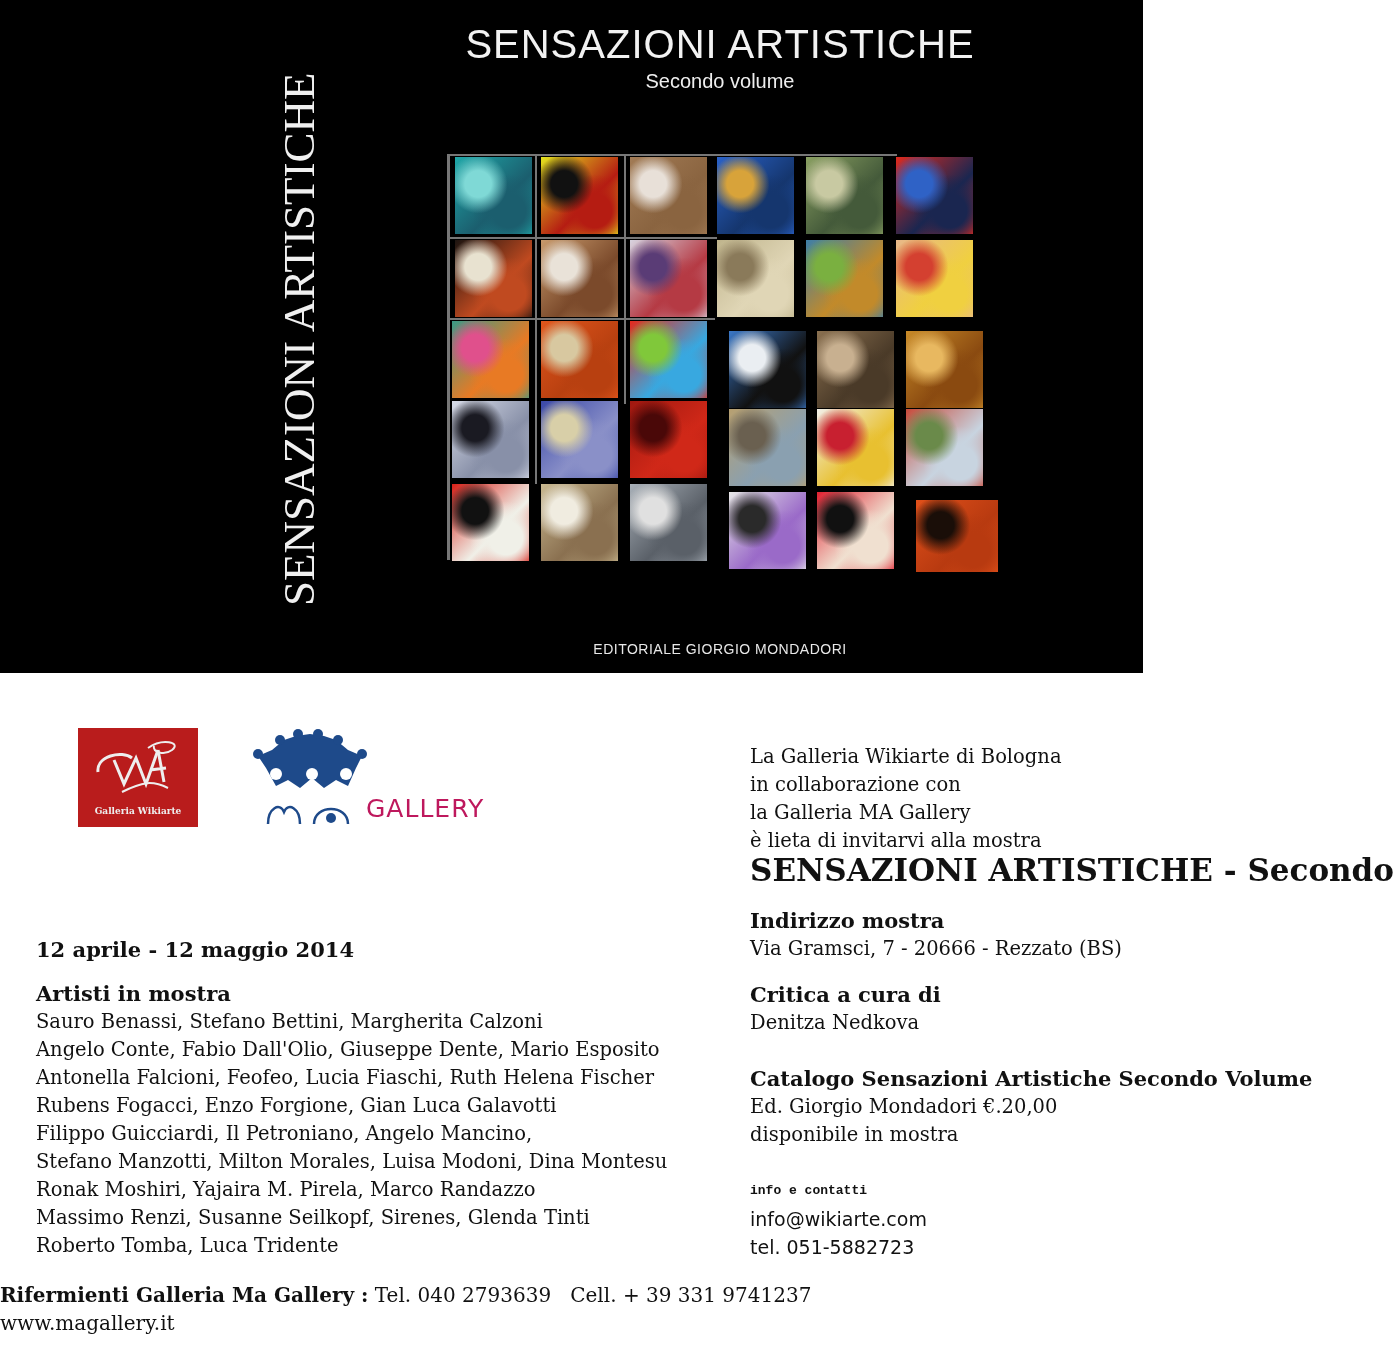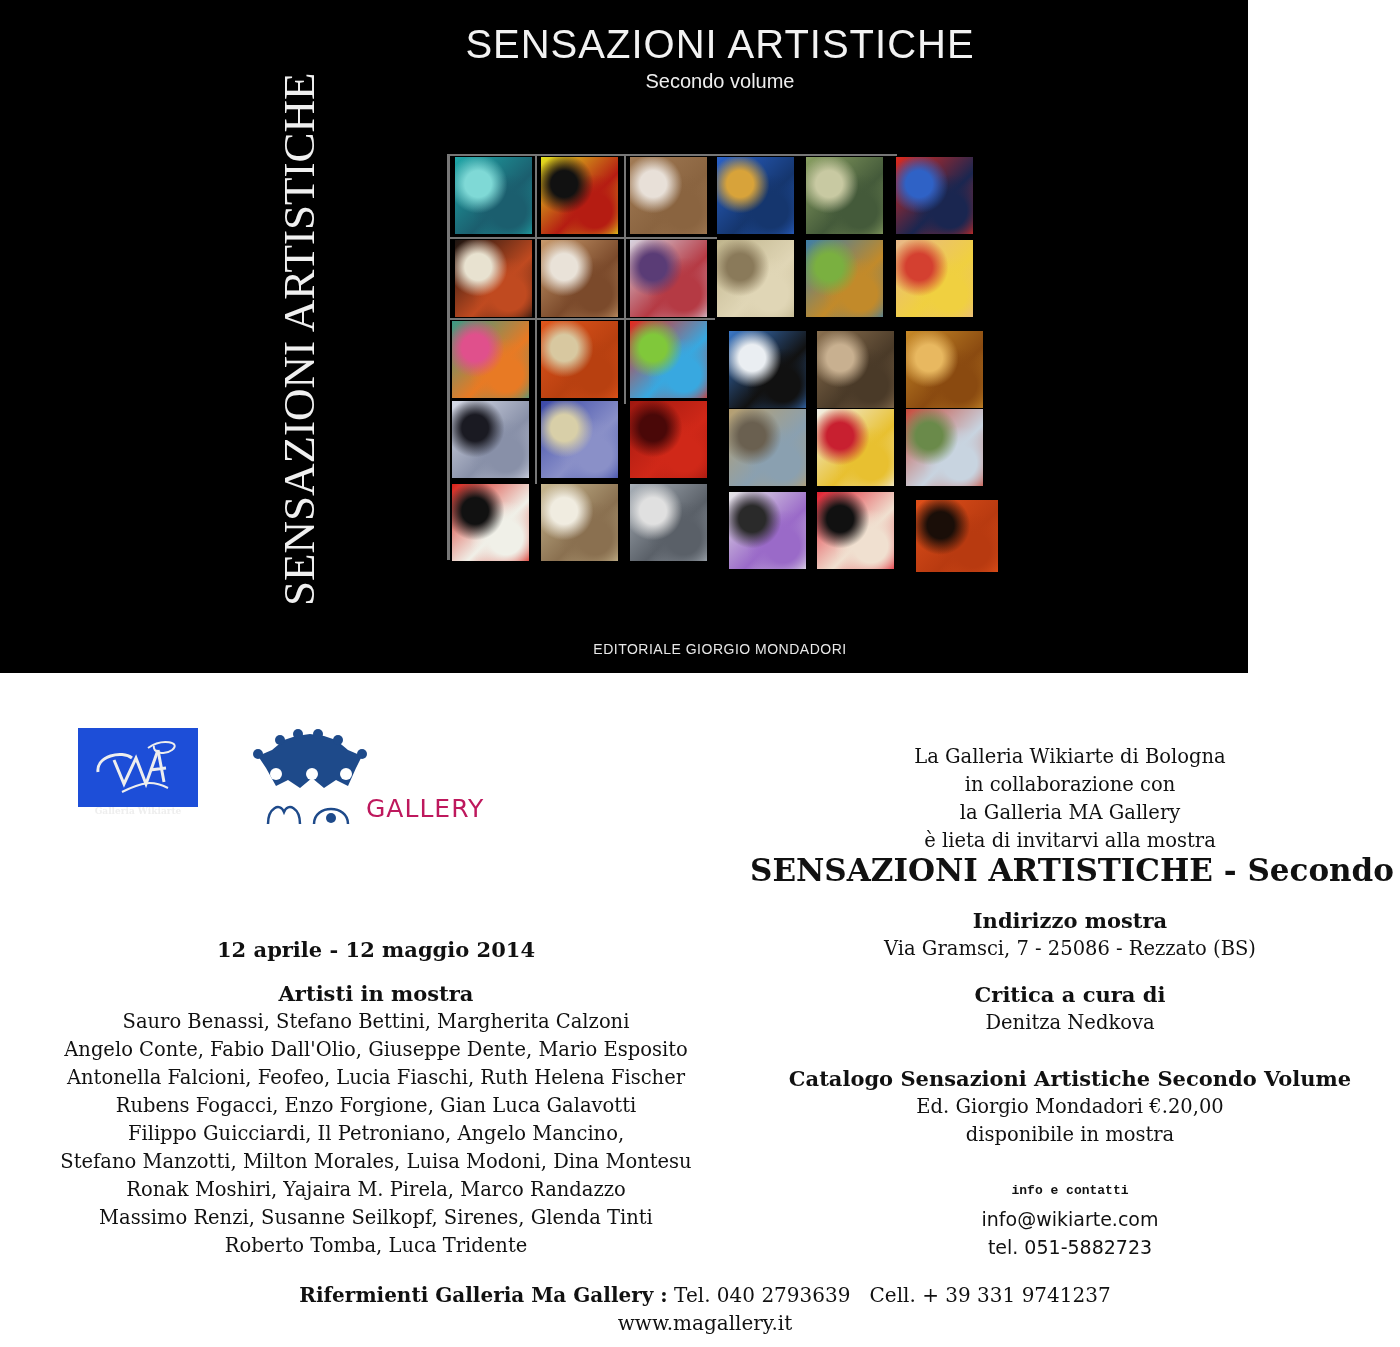--- a/index.html
+++ b/index.html
@@ -1,20 +1,20 @@
 <!DOCTYPE html>
 <html><head>
   <meta charset="utf-8">
   <style>
     * { margin: 0; padding: 0; box-sizing: border-box; }
     html, body { width: 1400px; height: 1347px; background: #fff; overflow: hidden; }
     body { position: relative; font-family: "DejaVu Serif", serif; color: #111; }
 
     
-    .cover { position: absolute; left: 0; top: 0; width: 1248px; height: 673px; background: #000; }
+    .cover { position: absolute; left: 0; top: 0; width: 1143px; height: 673px; background: #000; }
     .cover-title {
       position: absolute; left: 0; width: 1440px; top: 22px; text-align: center;
       color: #f2f2f2; font-family: "Liberation Sans", sans-serif; font-size: 40px; letter-spacing: 1px;
     }
     .cover-subtitle {
       position: absolute; left: 0; width: 1440px; top: 70px; text-align: center;
       color: #eee; font-family: "Liberation Sans", sans-serif; font-size: 20px;
     }
     .spine {
       position: absolute; left: 276px; top: 606px; transform-origin: 0 0; transform: rotate(-90deg);
@@ -27,36 +27,36 @@
     }
 
     
     .gline { position: absolute; background: #777; }
 
     
     .tile { position: absolute; width: 77px; height: 77px; overflow: hidden; }
 
     
     .logo-wiki {
-      position: absolute; left: 78px; top: 728px; width: 120px; height: 79px; background: #1d4ed8;
+      position: absolute; left: 78px; top: 728px; width: 120px; height: 99px; background: #b91c1c;
     }
     .logo-wiki .mono {
       position: absolute; left: 14px; top: 8px; width: 92px; height: 62px;
     }
     .logo-wiki .wiki-name {
       position: absolute; left: 0; width: 120px; top: 78px; text-align: center; color: #eee;
       font-family: "DejaVu Serif", serif; font-weight: bold; font-size: 9px;
     }
     .logo-ma { position: absolute; left: 252px; top: 728px; width: 250px; height: 100px; }
     .ma-gallery-text {
       position: absolute; left: 114px; top: 66px; color: #be185d;
       font-family: "DejaVu Sans", sans-serif; font-size: 25px; letter-spacing: 1px;
     }
 
-    .block { position: absolute; text-align: center; }
+    .block { position: absolute; text-align: left; }
     .b { font-weight: bold; }
     .l-col { left: 36px; width: 680px; }
     .r-col { left: 750px; width: 640px; }
     .line { font-size: 19.5px; line-height: 28px; white-space: nowrap; }
     .line-head { font-size: 21px; line-height: 28px; font-weight: bold; white-space: nowrap; }
     .sans { font-family: "DejaVu Sans", sans-serif; }
     .sans .line { font-size: 19px; }
     .footer-line { font-size: 20px; line-height: 28px; white-space: nowrap; }
   </style>
 </head>
@@ -166,21 +166,21 @@
 <div class="block r-col" style="top:743px;">
   <div class="line">La Galleria Wikiarte di Bologna</div>
   <div class="line">in collaborazione con</div>
   <div class="line">la Galleria MA Gallery</div>
   <div class="line">è lieta di invitarvi alla mostra</div>
   <div class="line-head" style="font-size:31px;line-height:30px;">SENSAZIONI ARTISTICHE - Secondo Volume</div>
 </div>
 
 <div class="block r-col" style="top:907px;">
   <div class="line-head">Indirizzo mostra</div>
-  <div class="line">Via Gramsci, 7 - 25086 - Rezzato (BS)</div>
+  <div class="line">Via Gramsci, 7 - 20666 - Rezzato (BS)</div>
 </div>
 
 <div class="block r-col" style="top:981px;">
   <div class="line-head">Critica a cura di</div>
   <div class="line">Denitza Nedkova</div>
 </div>
 
 <div class="block r-col" style="top:1065px;">
   <div class="line-head">Catalogo Sensazioni Artistiche Secondo Volume</div>
   <div class="line">Ed. Giorgio Mondadori €.20,00</div>

